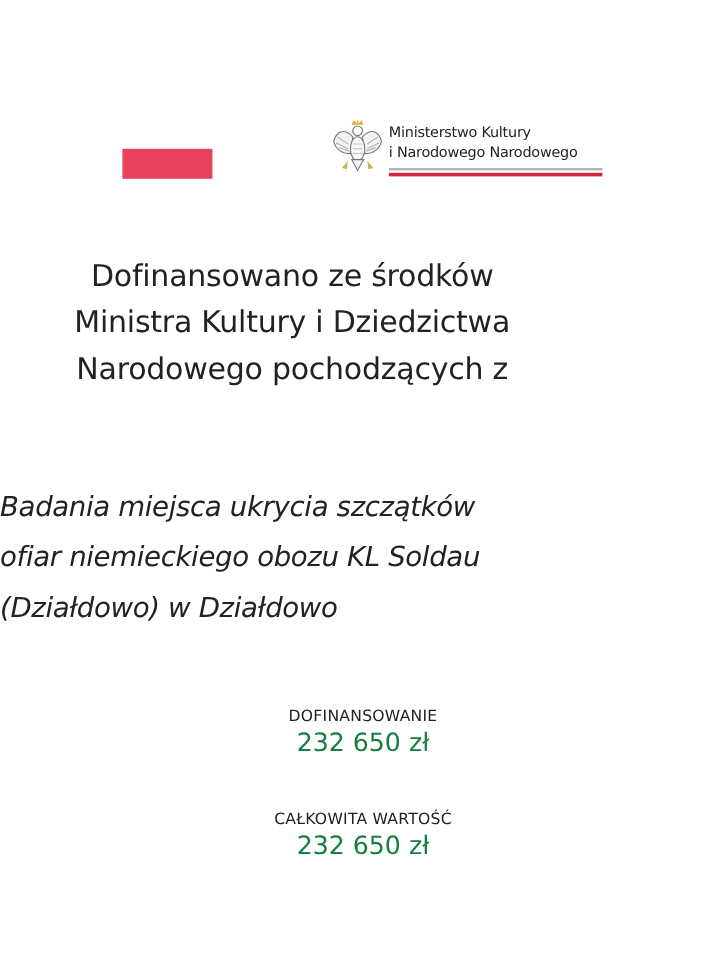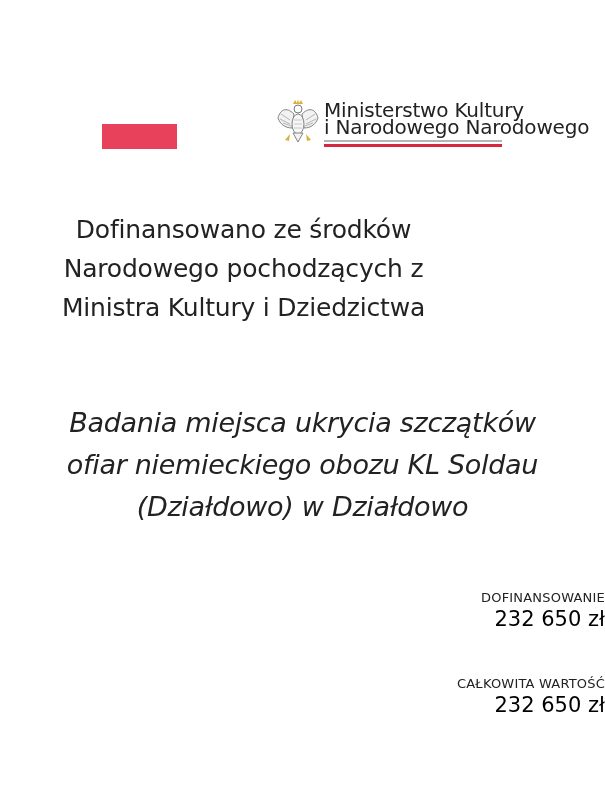--- a/index.html
+++ b/index.html
@@ -7,42 +7,42 @@
       width: 605px; height: 808px; background: #ffffff; position: relative;
       overflow: hidden; font-family: "DejaVu Sans", sans-serif; color: #1e1e1e;
     }
     .flag-bar {
       position: absolute; left: 102px; top: 124px; width: 75px; height: 25px;
       background: #e8415c;
     }
     .logo { position: absolute; left: 276px; top: 98px; width: 240px; height: 56px; }
     .eagle { position: absolute; left: 0; top: 0; width: 44px; height: 52px; }
     .logo-text {
-      position: absolute; left: 48px; top: 4px; font-size: 20px; line-height: 17px;
+      position: absolute; left: 48px; top: 4px; font-size: 12px; line-height: 17px;
       color: #222; letter-spacing: -0.2px; white-space: nowrap;
     }
     .logo-stripe-gray {
       position: absolute; left: 48px; top: 42px; width: 178px; height: 2px; background: #b5b5b5;
     }
     .logo-stripe-red {
       position: absolute; left: 48px; top: 46px; width: 178px; height: 3px; background: #d7273f;
     }
     .headline {
       position: absolute; left: 0; top: 210px; width: 487px; text-align: center;
       font-size: 25px; line-height: 39px; color: #222; letter-spacing: -0.2px;
     }
     .headline div { white-space: nowrap; }
     .project {
-      position: absolute; left: 0; top: 402px; width: 605px; text-align: center;
-      font-size: 27px; line-height: 42px; font-style: italic; color: #222; letter-spacing: -0.3px;
+      position: absolute; left: 0; top: 402px; width: 605px; 
+      font-size: 23px; line-height: 42px; font-style: italic; color: #222; letter-spacing: -0.3px;
     }
     .project div { white-space: nowrap; }
-    .fin-block { position: absolute; left: 0; width: 605px; text-align: right; }
+    .fin-block { position: absolute; left: 0; width: 605px; text-align: center; }
     .fin-label { font-size: 13px; line-height: 16px; color: #222; letter-spacing: 0.2px; }
-    .fin-value { font-size: 21px; line-height: 26px; color: #000000; }
+    .fin-value { font-size: 21px; line-height: 26px; color: #15803d; }
   </style>
 </head>
 <body>
 
 <div class="flag-bar"></div>
 
 <div class="logo">
   <svg class="eagle" viewBox="0 0 44 52">
 
     <path d="M17 6 L19 2 L21 5 L22 1 L23 5 L25 2 L27 6 Z" fill="#d9b13b"></path>
@@ -65,22 +65,22 @@
   <div class="logo-text">
     <div>Ministerstwo Kultury</div>
     <div>i Narodowego Narodowego</div>
   </div>
   <div class="logo-stripe-gray"></div>
   <div class="logo-stripe-red"></div>
 </div>
 
 <div class="headline">
   <div>Dofinansowano ze środków</div>
+  <div>Ministra Kultury i Dziedzictwa</div>
   <div>Narodowego pochodzących z</div>
-  <div>Ministra Kultury i Dziedzictwa</div>
 </div>
 
 <div class="project">
   <div>Badania miejsca ukrycia szczątków</div>
   <div>ofiar niemieckiego obozu KL Soldau</div>
   <div>(Działdowo) w Działdowo</div>
 </div>
 
 <div class="fin-block" style="top:590px;">
   <div class="fin-label">DOFINANSOWANIE</div>

